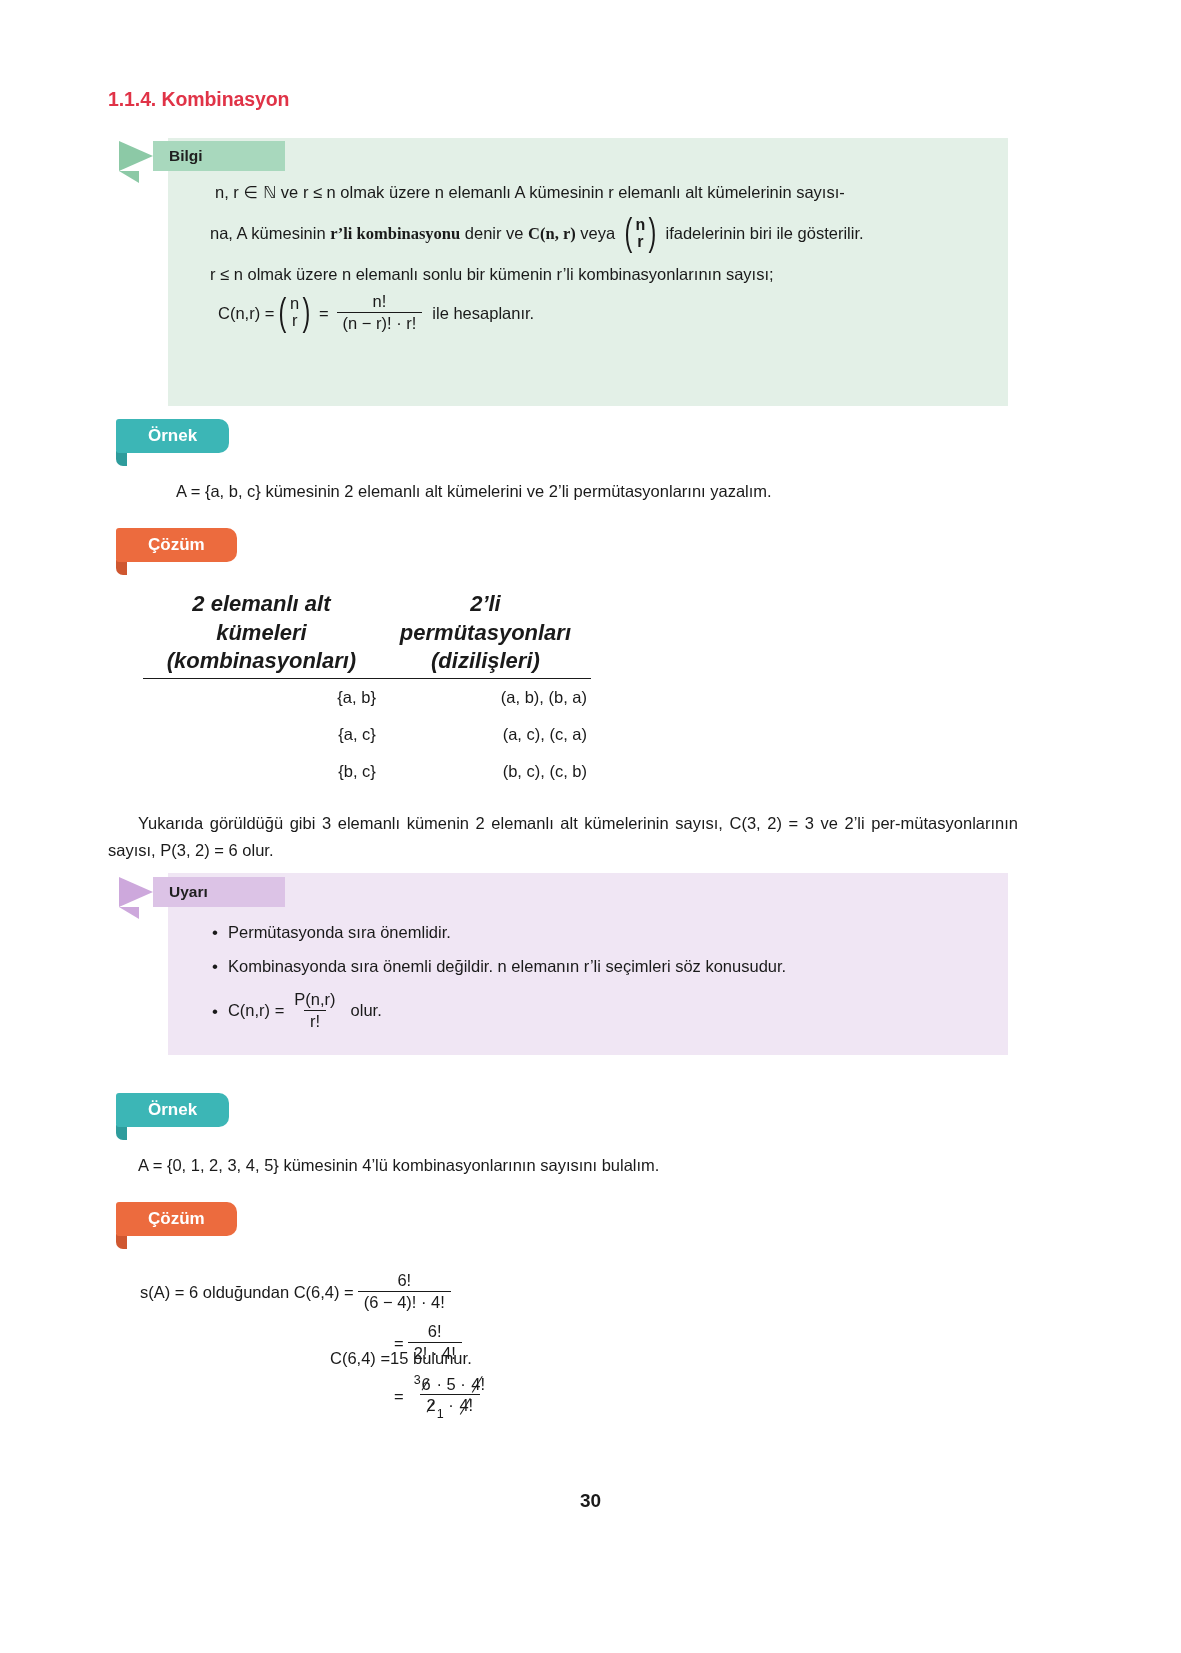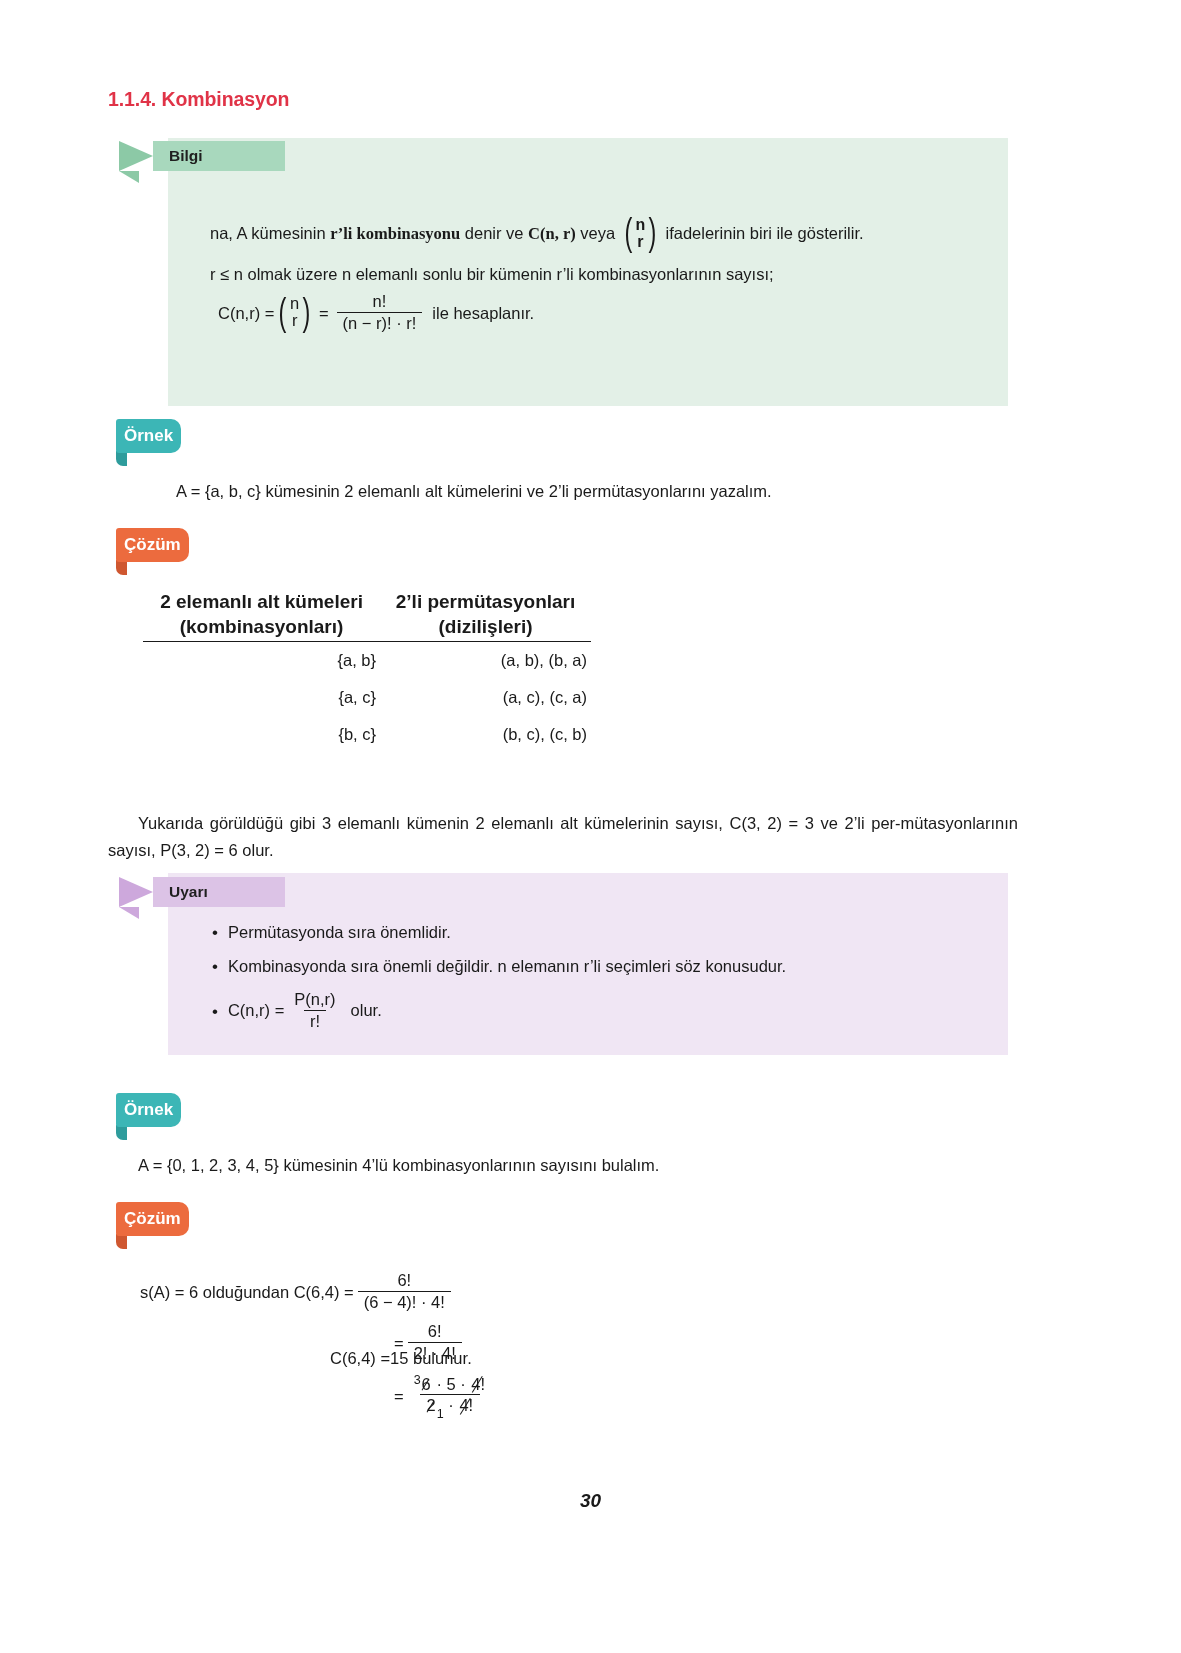--- a/index.html
+++ b/index.html
@@ -118,21 +118,21 @@
     border-top: 12px solid #cda8dc;
   }
 
   
   .badge {
     position: absolute;
     display: flex;
     align-items: center;
     justify-content: center;
     height: 34px;
-    padding: 0 8px;
+    padding: 0 32px;
     color: #ffffff;
     font-size: 17px;
     font-weight: bold;
     border-radius: 3px 10px 10px 3px;
     z-index: 3;
   }
   .badge.ornek { background: #3cb6b6; }
   .badge.cozum { background: #ec6b3e; }
   .badge-tail {
     position: absolute;
@@ -219,22 +219,23 @@
     left: 143px;
     top: 588px;
     width: 448px;
     border-collapse: collapse;
     font-size: 16.5px;
   }
   .ex-table th {
     font-weight: bold;
     text-align: center;
     padding: 2px 4px;
-    font-size: 19px;
+    font-size: 22px;
     line-height: 1.3;
+    font-style: italic;
   }
   .ex-table thead tr.hdr-row th { border-bottom: 1.6px solid #1a1a1a; }
   .ex-table td {
     text-align: right;
     padding: 9px 4px;
     font-weight: normal;
   }
 
   
   .bullets {
@@ -296,35 +297,37 @@
   
   .page-number {
     position: absolute;
     left: 0;
     top: 1490px;
     width: 1181px;
     text-align: center;
     font-size: 19px;
     font-weight: bold;
     color: #1a1a1a;
-    font-style: italic;
   }
 </style>
 </head>
 <body>
 
 <div class="page">
 
   <div class="section-title">1.1.4. Kombinasyon</div>
 
   <div class="infobox bilgi"></div>
   <div class="ribbon-tail bilgi-tail"></div>
   <div class="ribbon-arrow bilgi-arrow"></div>
   <div class="ribbon bilgi-tab">Bilgi</div>
 
+  <div class="mtxt" style="left:215px; top:180px;">
+    <span>n, r </span><span style="font-family:'DejaVu Sans',sans-serif;">∈</span><span style="font-family:'DejaVu Sans',sans-serif;"> ℕ</span><span> ve r ≤ n olmak üzere n elemanlı  A kümesinin r elemanlı alt kümelerinin sayısı-</span>
+  </div>
 
   <div class="mtxt" style="left:210px; top:217px;">
     <span>na, A kümesinin </span><b class="bd">r’li kombinasyonu</b><span> denir ve </span><b class="bd">C(n, r)</b><span> veya </span><span class="binom bold-b">
         <span class="paren">(</span>
         <span class="stack">
           <span>n</span>
           <span>r</span>
         </span>
         <span class="paren">)</span>
       </span><span> ifadelerinin biri ile gösterilir.</span>

